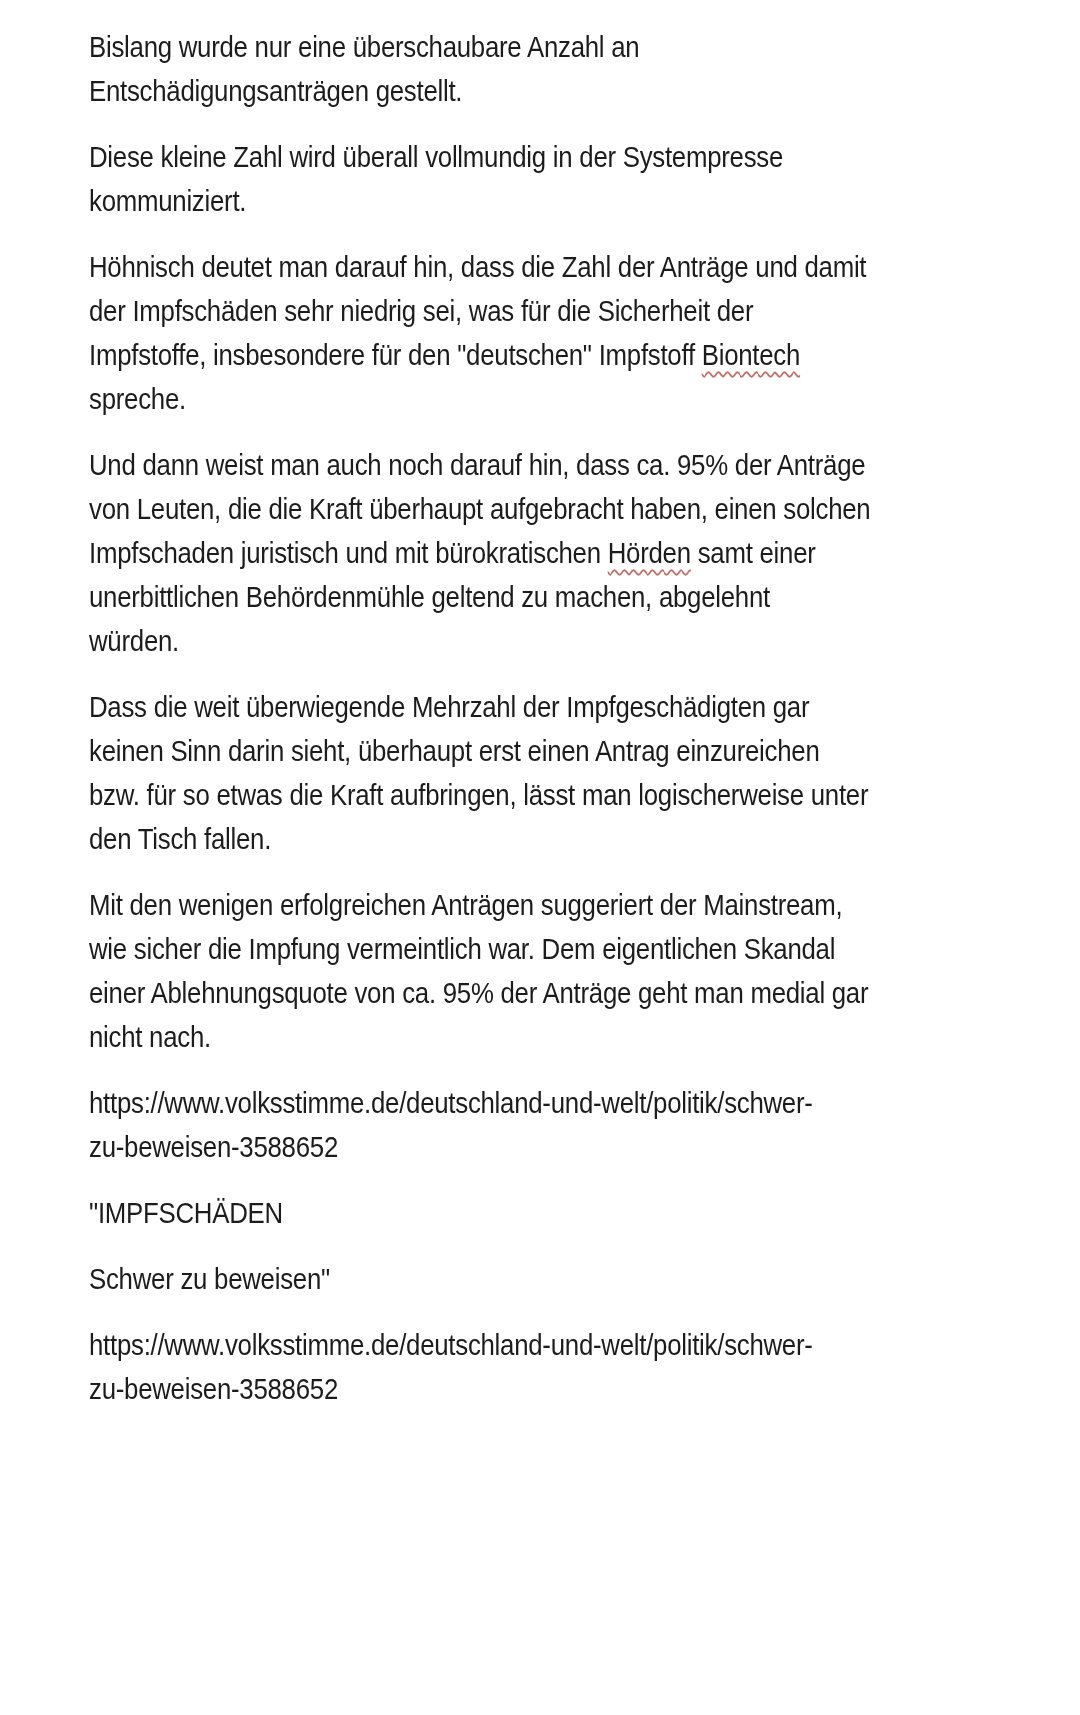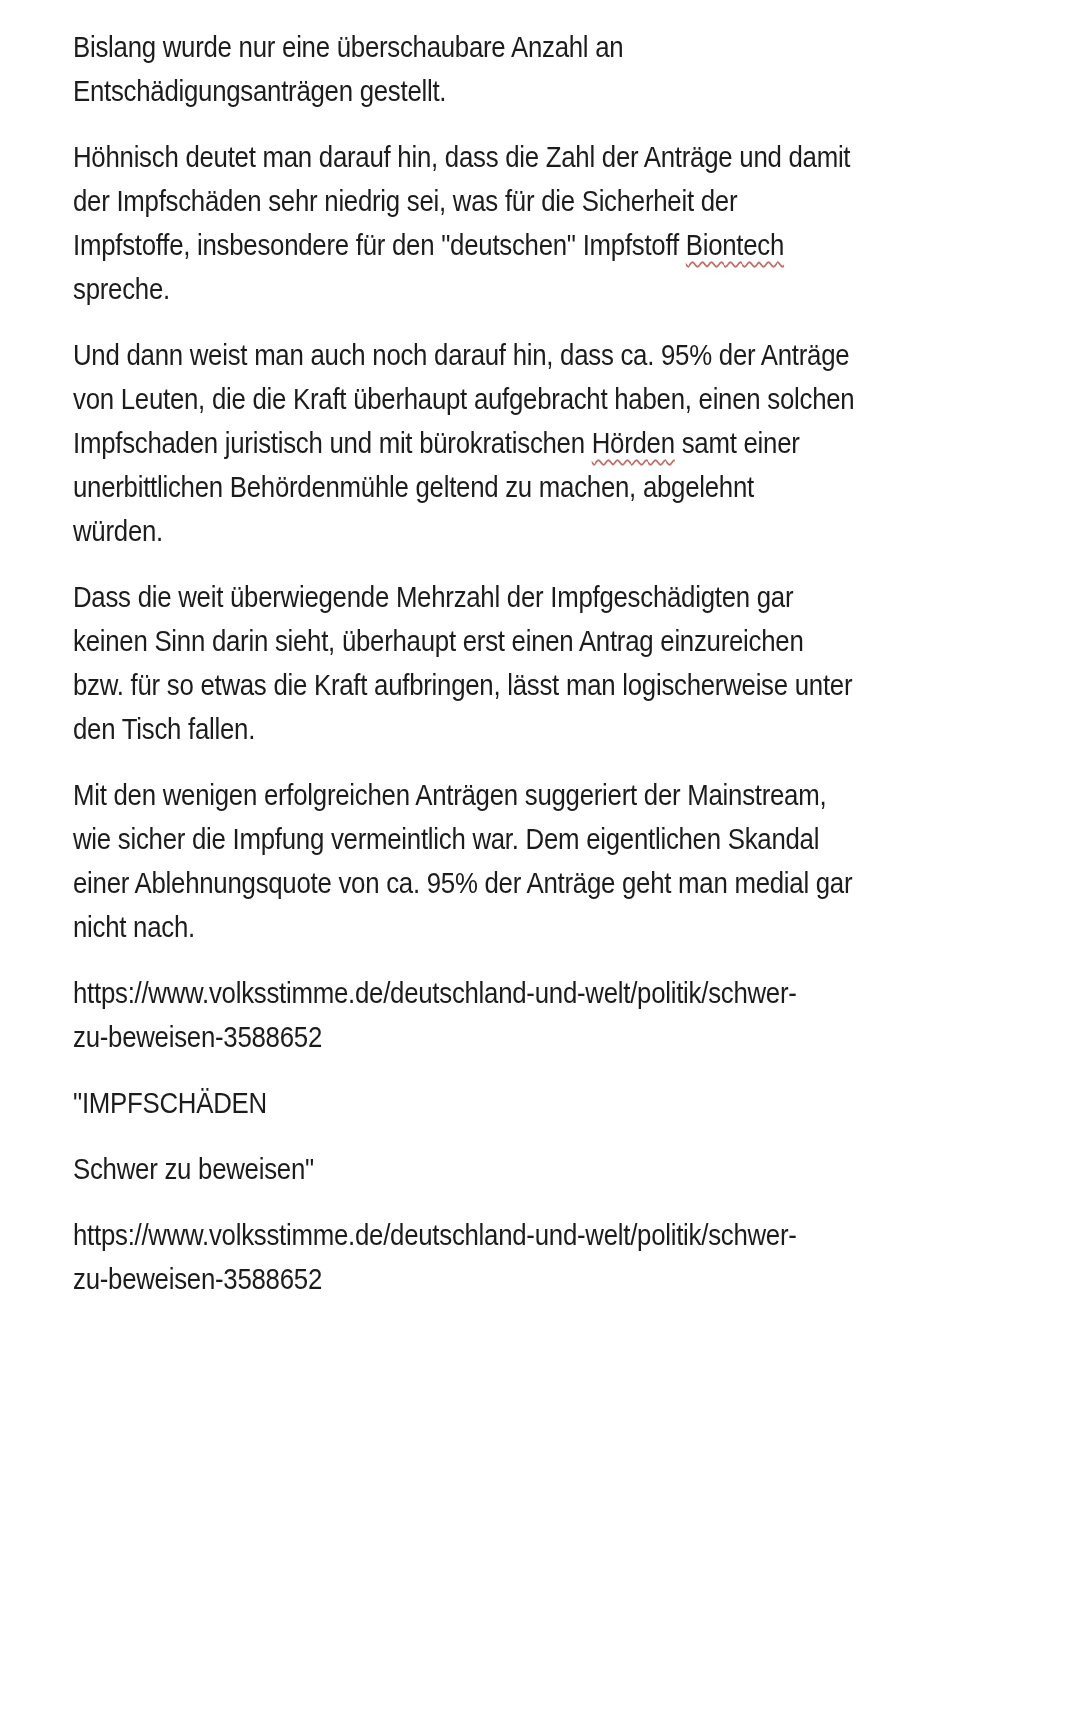--- a/index.html
+++ b/index.html
@@ -10,21 +10,21 @@
   body {
     width: 1080px;
     height: 1715px;
     box-sizing: border-box;
     padding: 25px 40px 0 73px;
     font-family: "Liberation Sans", sans-serif;
     color: #1c1c1c;
     overflow: hidden;
   }
   .paragraph {
-    margin: 0 0 22px 0;
+    margin: 0 0 22px 16px;
   }
   .line {
     font-size: 30px;
     line-height: 44px;
     letter-spacing: -0.3px;
     white-space: pre;
     transform: scaleX(0.86);
     transform-origin: 0 50%;
   }
   .word { white-space: pre; }
@@ -36,20 +36,24 @@
     text-underline-offset: 6px;
   }
 </style>
 </head>
 <body>
 
 <main id="document-body">
     <div class="paragraph">
       <div class="line"><span class="word">Bislang wurde nur eine überschaubare Anzahl an</span></div>
       <div class="line"><span class="word">Entschädigungsanträgen gestellt.</span></div>
+    </div>
+    <div class="paragraph">
+      <div class="line"><span class="word">Diese kleine Zahl wird überall vollmundig in der Systempresse</span></div>
+      <div class="line"><span class="word">kommuniziert.</span></div>
     </div>
     <div class="paragraph">
       <div class="line"><span class="word">Höhnisch deutet man darauf hin, dass die Zahl der Anträge und damit</span></div>
       <div class="line"><span class="word">der Impfschäden sehr niedrig sei, was für die Sicherheit der</span></div>
       <div class="line"><span class="word">Impfstoffe, insbesondere für den "deutschen" Impfstoff </span><span class="word misspelled">Biontech</span></div>
       <div class="line"><span class="word">spreche.</span></div>
     </div>
     <div class="paragraph">
       <div class="line"><span class="word">Und dann weist man auch noch darauf hin, dass ca. 95% der Anträge</span></div>
       <div class="line"><span class="word">von Leuten, die die Kraft überhaupt aufgebracht haben, einen solchen</span></div>

